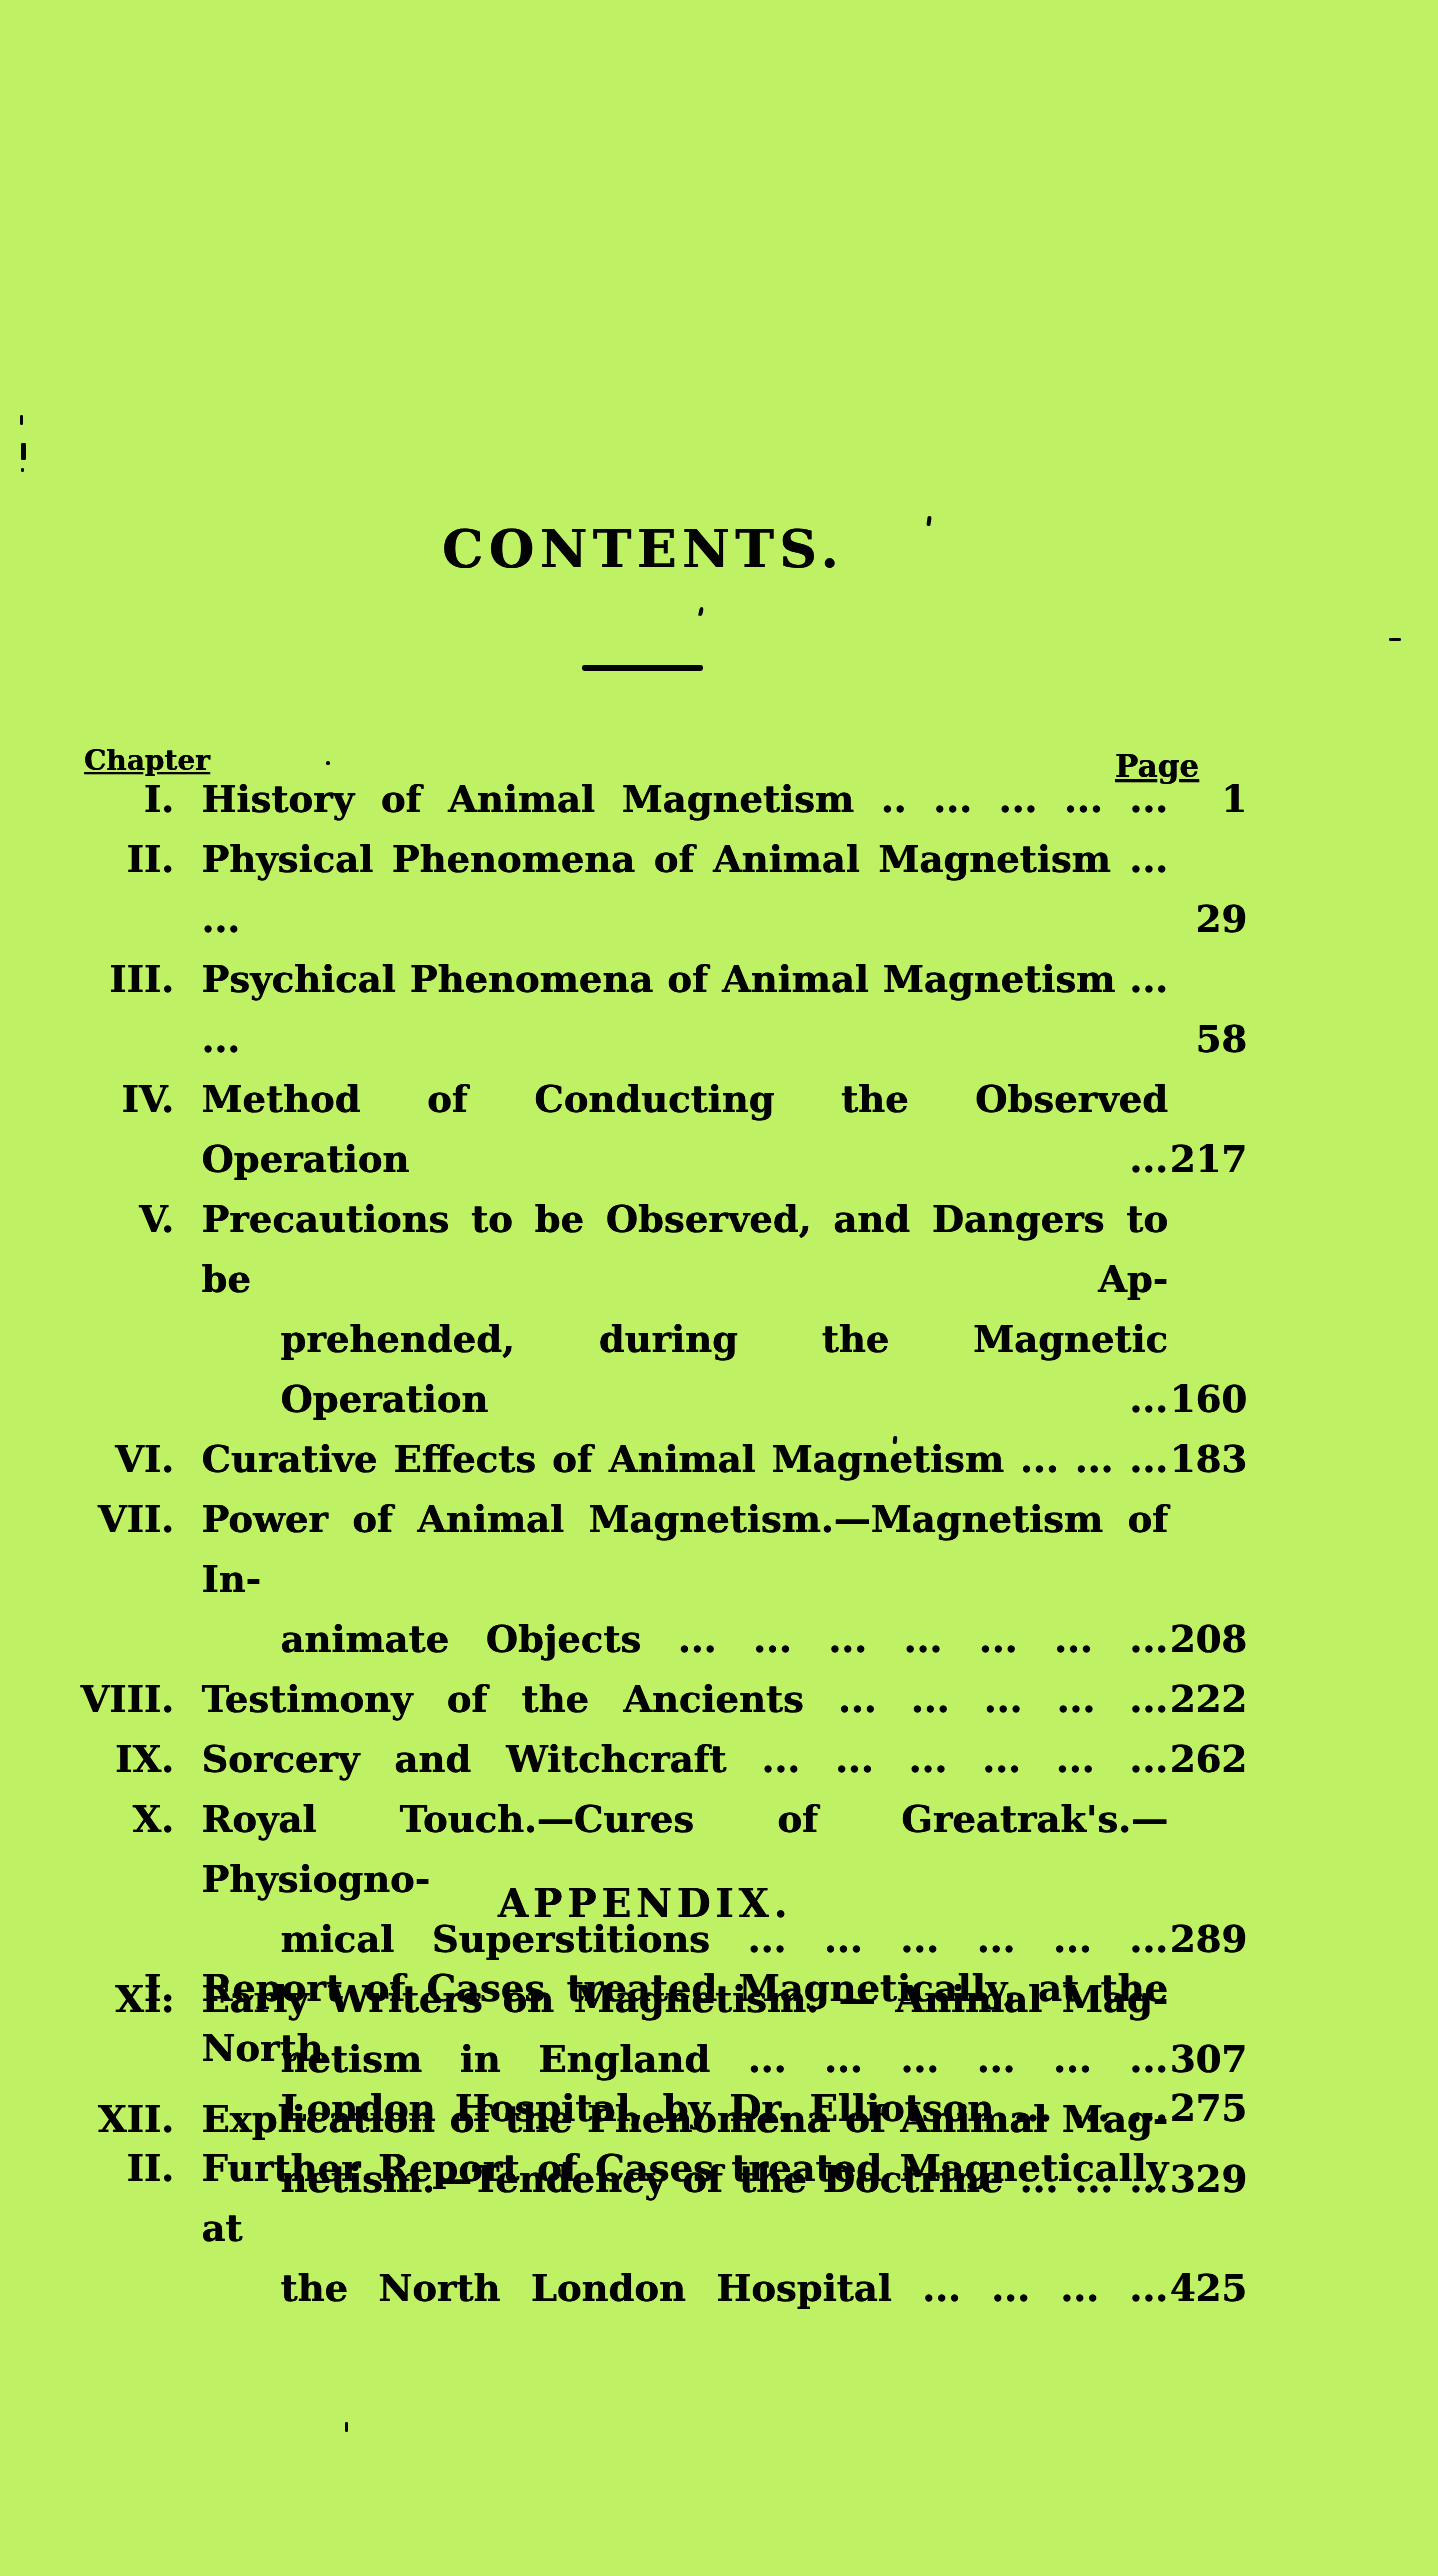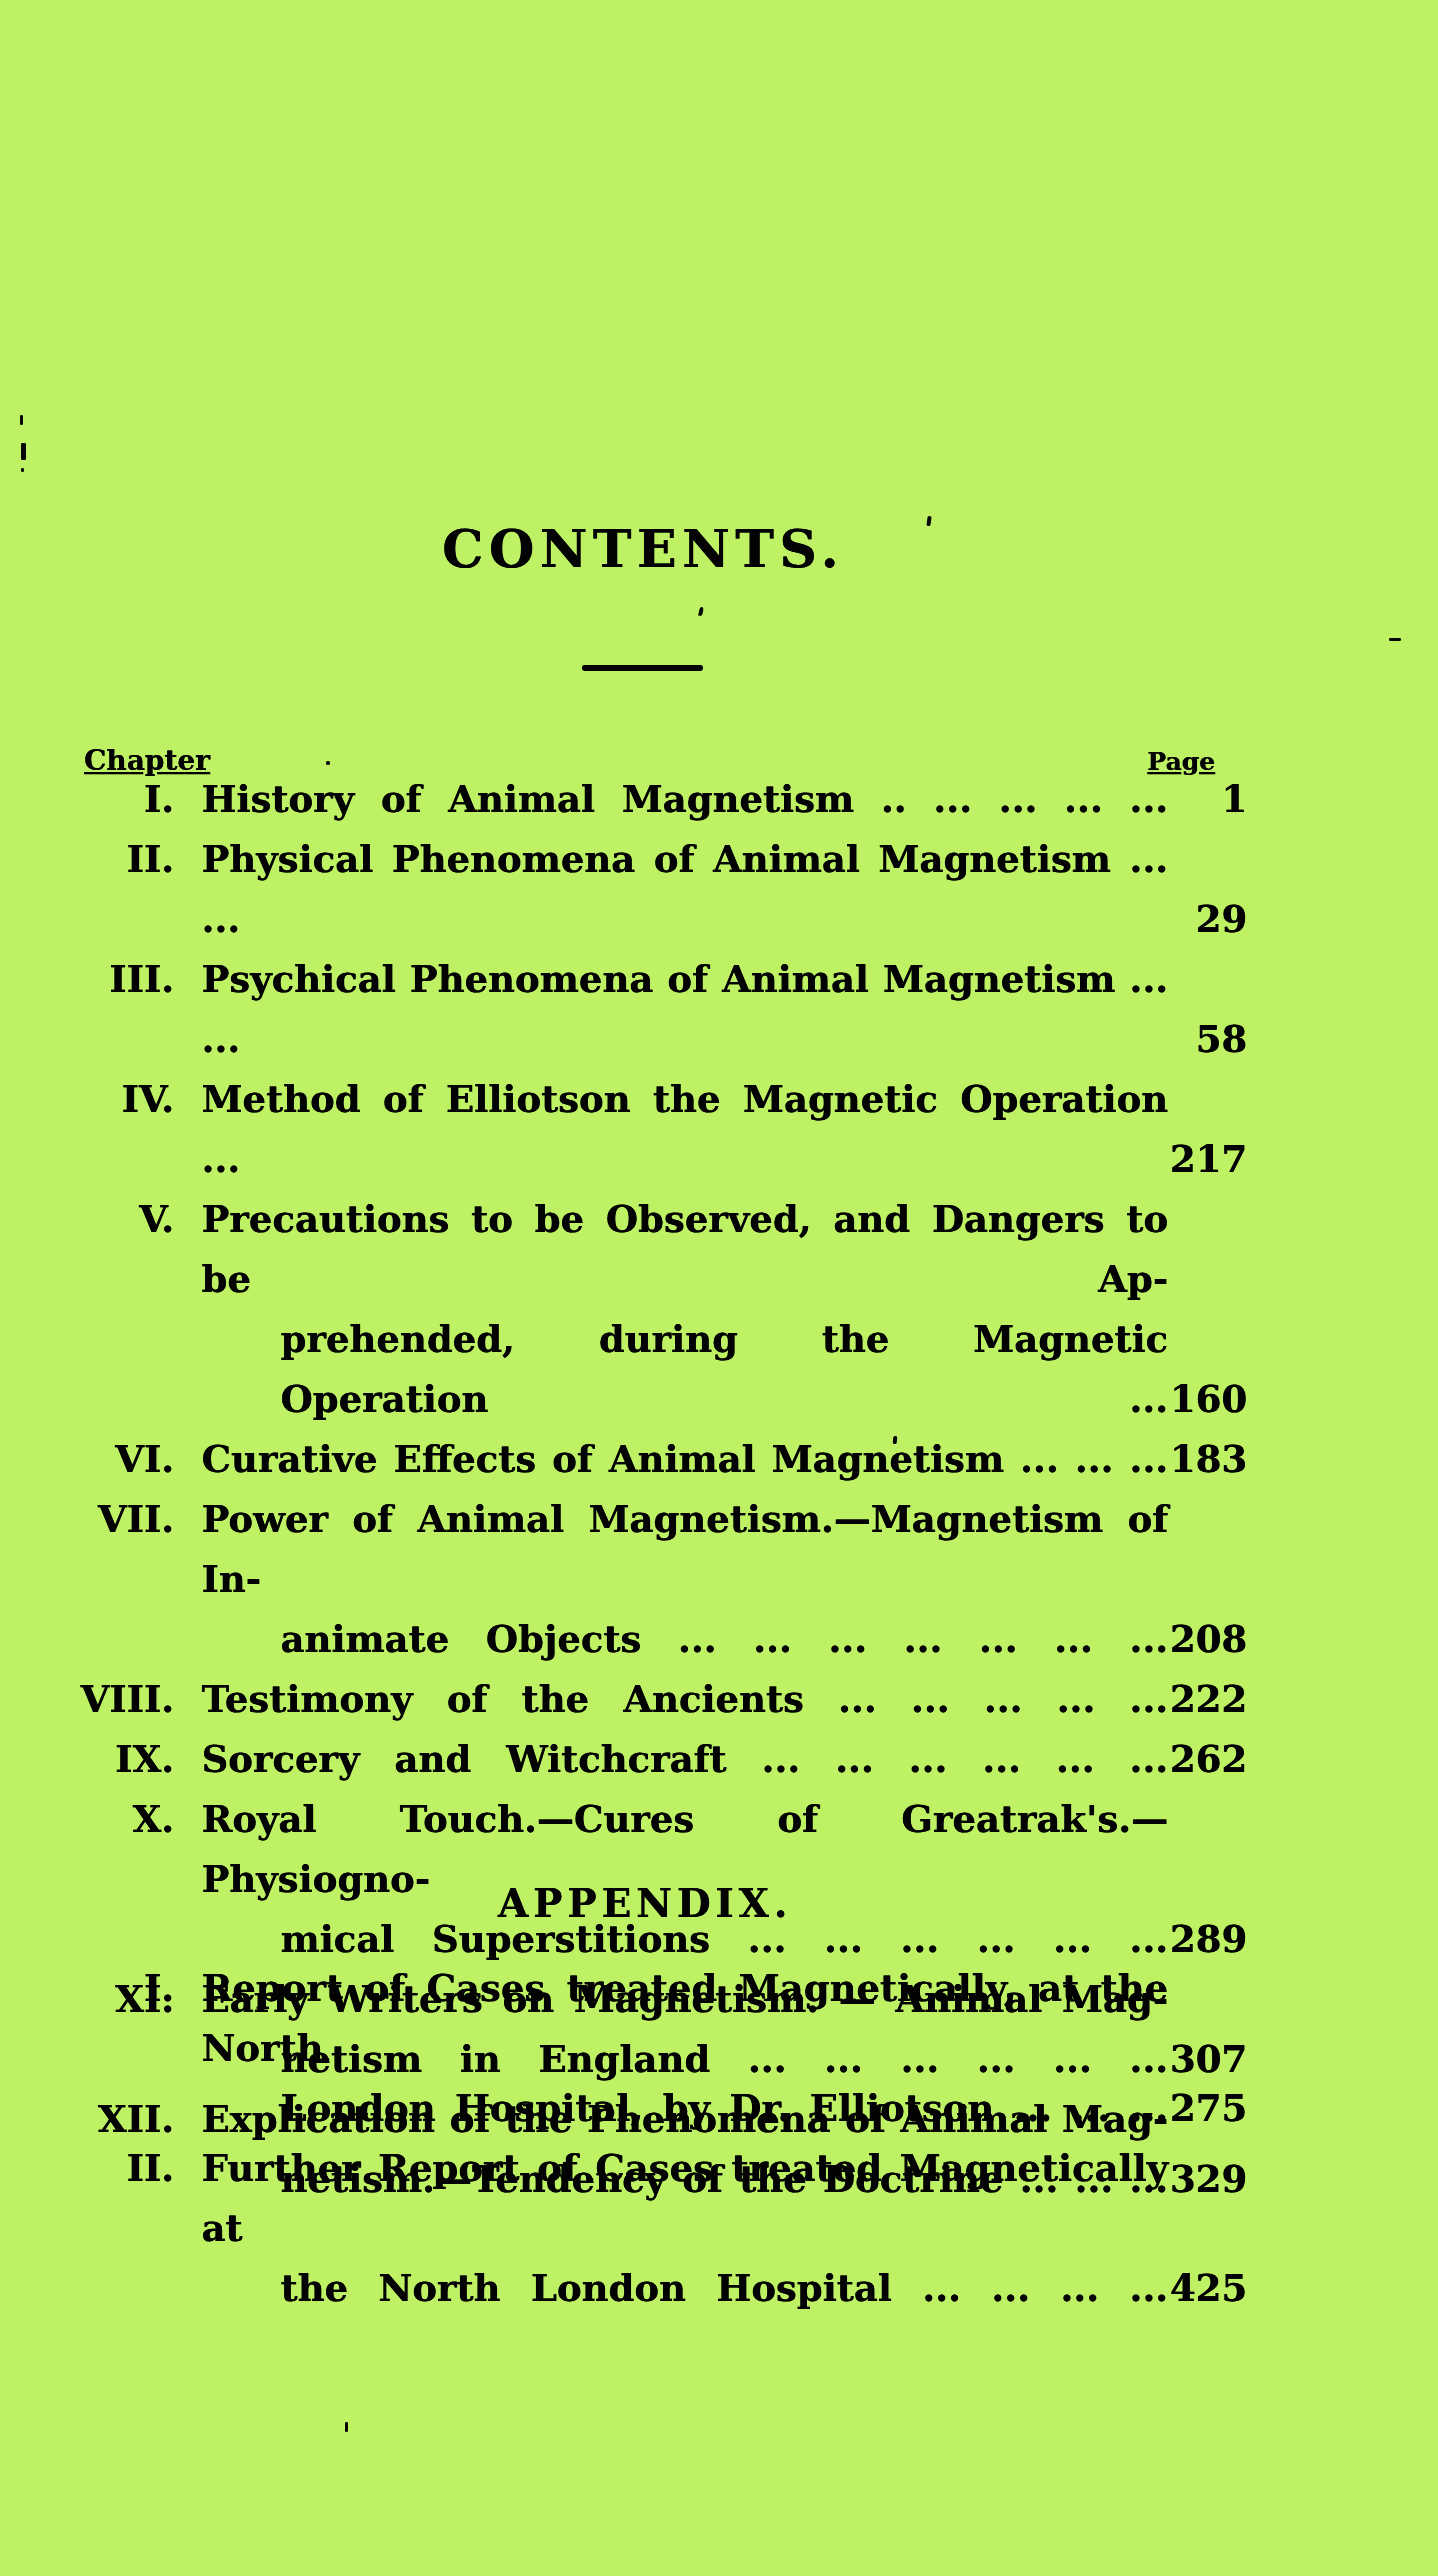--- a/index.html
+++ b/index.html
@@ -57,21 +57,21 @@
     left: 73px;
     width: 1174px;
     display: flex;
     justify-content: space-between;
     align-items: flex-start;
     font-weight: 700;
     text-shadow: 0.3px 0.3px 0.5px #000;
     text-decoration: underline;
   }
   .hdr-chapter { font-size: 28px; line-height: 1.1; margin-left: 11px; }
-  .hdr-page   { font-size: 25px; line-height: 1.3; margin-right: 32px; }
+  .hdr-page   { font-size: 31px; line-height: 1.3; margin-right: 48px; }
   
   .toc-list {
     position: absolute;
     left: 73px;
     width: 1174px;
     font-size: 37px;
     font-weight: 700;
     text-shadow: 0.4px 0.4px 0.6px #000;
   }
   .chapters { top: 769px; }
@@ -161,21 +161,21 @@
       <div class="num">III.</div>
       <div class="mid">
         <div class="line">Psychical Phenomena of Animal Magnetism ... ...</div>
       </div>
       <div class="pg">58</div>
     </div>
 
     <div class="row">
       <div class="num">IV.</div>
       <div class="mid">
-        <div class="line">Method of Elliotson the Magnetic Operation ...</div>
+        <div class="line">Method of Conducting the Observed Operation ...</div>
       </div>
       <div class="pg">217</div>
     </div>
 
     <div class="row">
       <div class="num">V.</div>
       <div class="mid">
         <div class="line">Precautions to be Observed, and Dangers to be Ap-</div>
         <div class="line cont">prehended, during the Magnetic Operation ...</div>
       </div>

